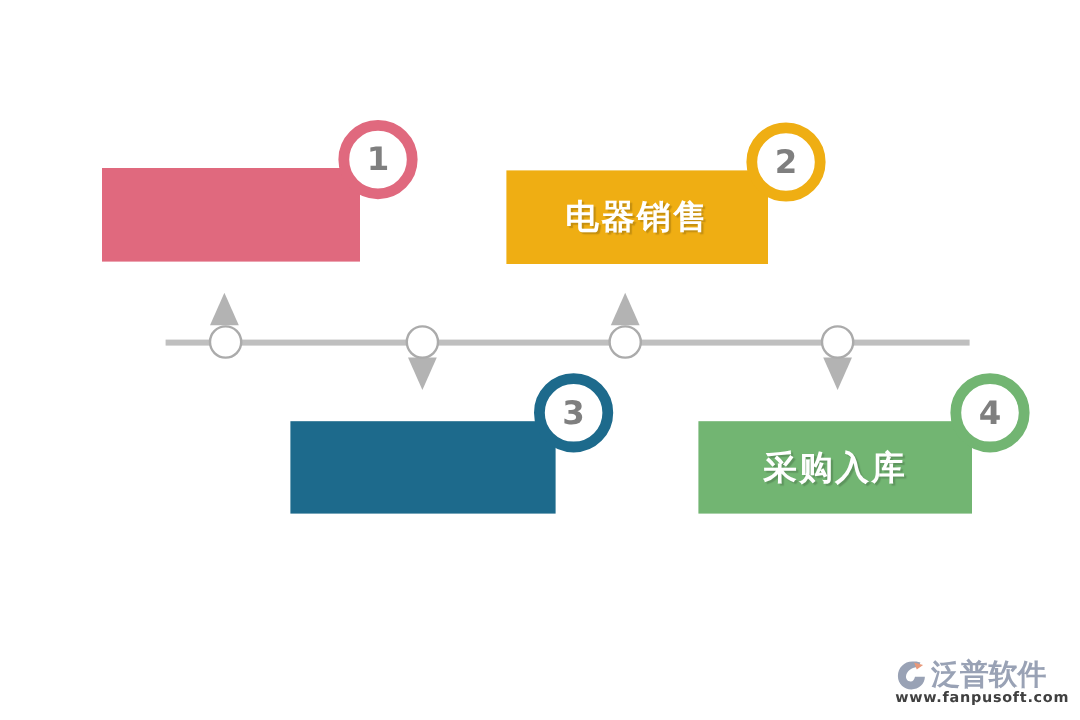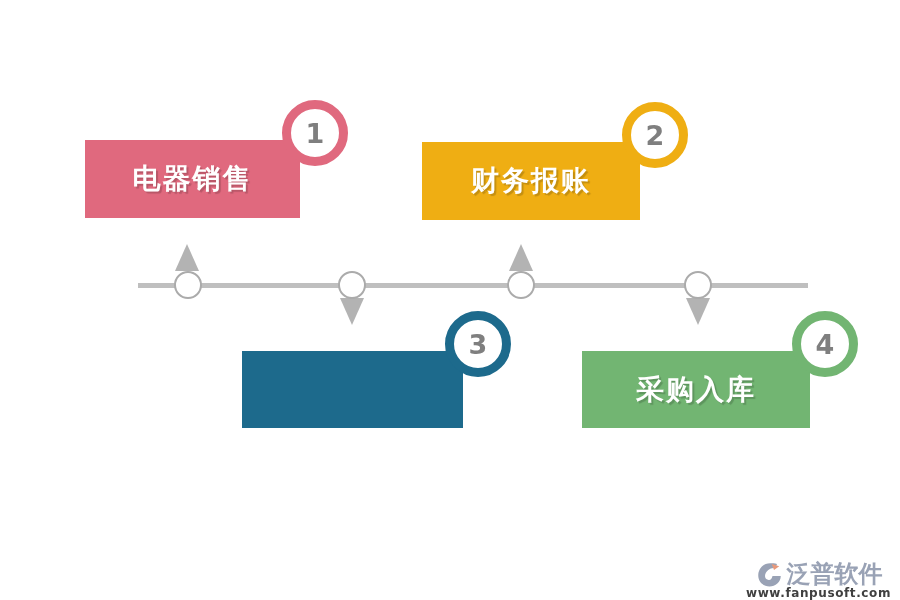--- a/index.html
+++ b/index.html
@@ -101,22 +101,21 @@
   .arrow-3 { left: 509px; top: 244px; }
   .arrow-4 { left: 686px; top: 298px; }
 
   
   .logo {
     position: absolute;
     right: 7px;
     top: 549px;
     display: flex;
     flex-direction: column;
-    align-items: center;
-    margin-top: 12px;
+    align-items: flex-start;
   }
   .logo-row {
     display: flex;
     align-items: center;
     gap: 3px;
   }
   .logo-brand {
     font-size: 24px;
     font-weight: bold;
     color: #99a2b5;
@@ -142,28 +141,27 @@
   <div class="arrow arrow-up arrow-1"></div>
   <div class="arrow arrow-down arrow-2"></div>
   <div class="arrow arrow-up arrow-3"></div>
   <div class="arrow arrow-down arrow-4"></div>
   <div class="node node-1"></div>
   <div class="node node-2"></div>
   <div class="node node-3"></div>
   <div class="node node-4"></div>
 
   <div class="step step-1" style="background-color: rgb(224, 105, 126);">
-    <span class="step-label">电器销售</span>
     <span class="badge" style="border-color: rgb(224, 105, 126);">
       <span class="badge-number">1</span>
     </span>
   </div>
 
   <div class="step step-2" style="background-color: rgb(239, 174, 19);">
-    <span class="step-label">财务报账</span>
+    <span class="step-label">电器销售</span>
     <span class="badge" style="border-color: rgb(239, 174, 19);">
       <span class="badge-number">2</span>
     </span>
   </div>
 
   <div class="step step-3" style="background-color: rgb(29, 106, 140);">
     <span class="badge" style="border-color: rgb(29, 106, 140);">
       <span class="badge-number">3</span>
     </span>
   </div>

